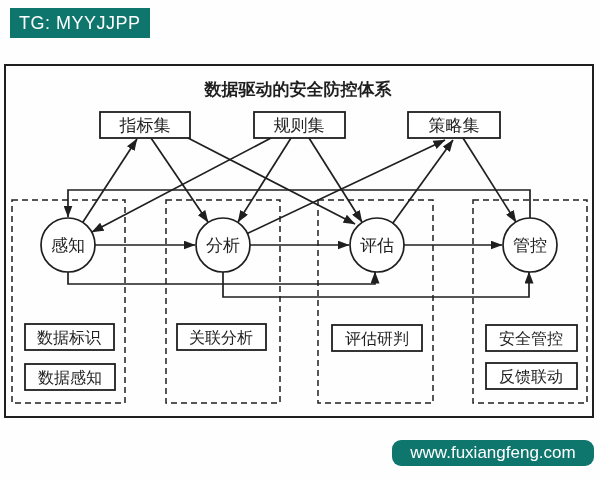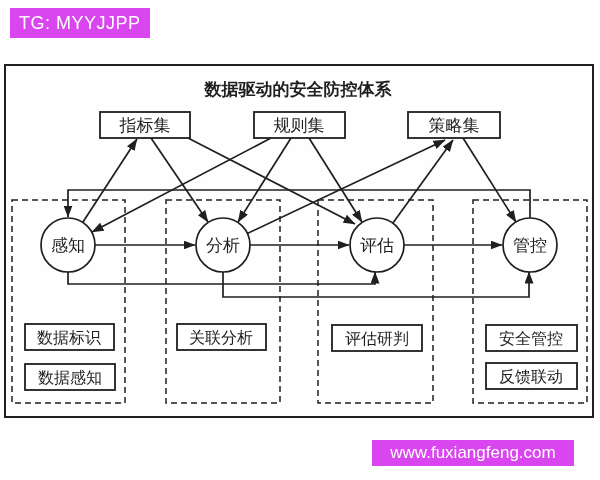--- a/index.html
+++ b/index.html
@@ -1,22 +1,22 @@
 <!DOCTYPE html>
 <html><head>
 <meta charset="utf-8">
 <style>
   html,body{margin:0;padding:0;background:#fff;}
   #stage{position:relative;width:600px;height:480px;background:#fefefe;overflow:hidden;
          font-family:"Liberation Sans","DejaVu Sans",sans-serif;}
-  .wm{position:absolute;background:#d946ef;color:#fff;}
+  .wm{position:absolute;background:#0f766e;color:#fff;}
   #wm-top{left:10px;top:8px;width:140px;height:30px;line-height:30px;
           padding-left:9px;font-size:18px;letter-spacing:0.5px;box-sizing:border-box;}
-  #wm-bottom{left:372px;top:440px;width:202px;height:26px;line-height:26px;
-             text-align:center;font-size:17px;}
+  #wm-bottom{left:392px;top:440px;width:202px;height:26px;line-height:26px;
+             text-align:center;font-size:17px;border-radius:9px;}
   svg{position:absolute;left:0;top:0;}
   svg text{fill:#1f1f1f;font-family:"Liberation Sans","DejaVu Sans",sans-serif;font-weight:500;}
   .title-text{font-size:17px;font-weight:600;}
   .box-text{font-size:17px;}
   .circle-text{font-size:17px;}
   .label-text{font-size:16px;}
   .solidbox{fill:#fff;stroke:#1f1f1f;stroke-width:1.8;}
   .dashbox{fill:none;stroke:#1f1f1f;stroke-width:1.5;stroke-dasharray:6 4;}
   .edge{fill:none;stroke:#1f1f1f;stroke-width:1.7;}
   .node{fill:#fff;stroke:#1f1f1f;stroke-width:1.7;}

